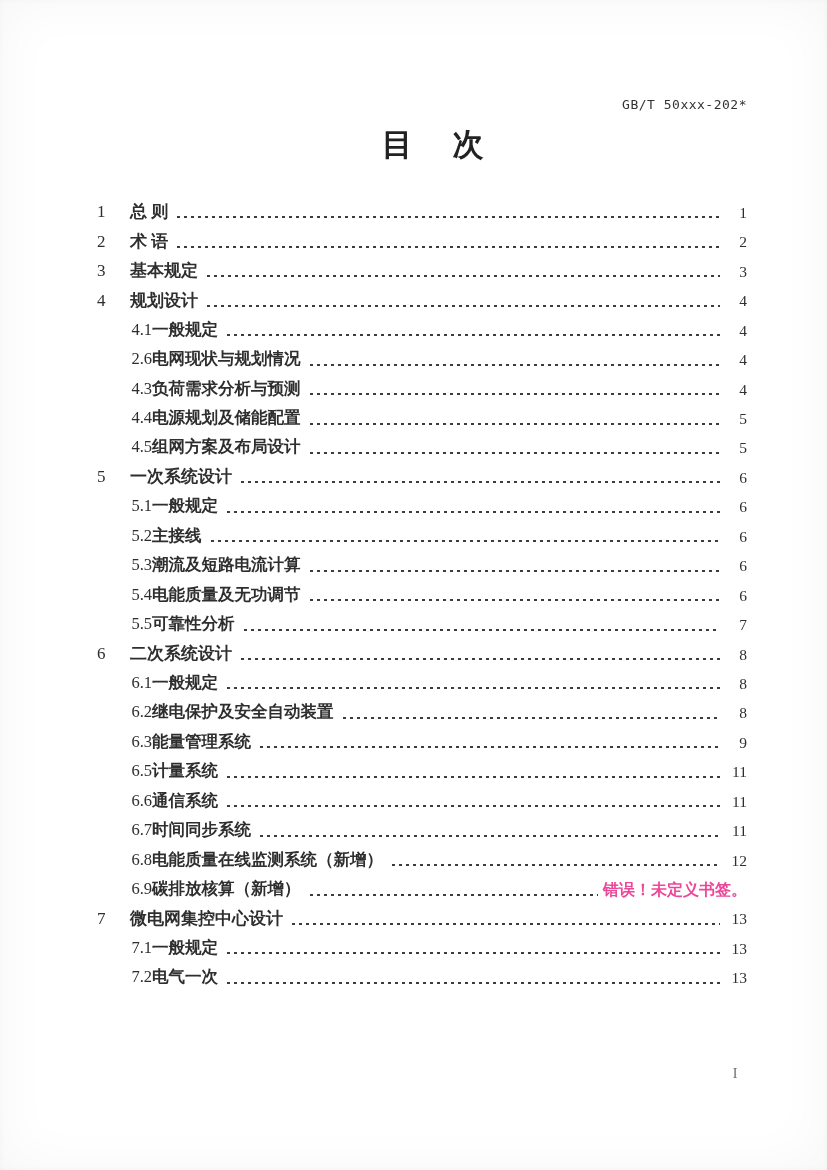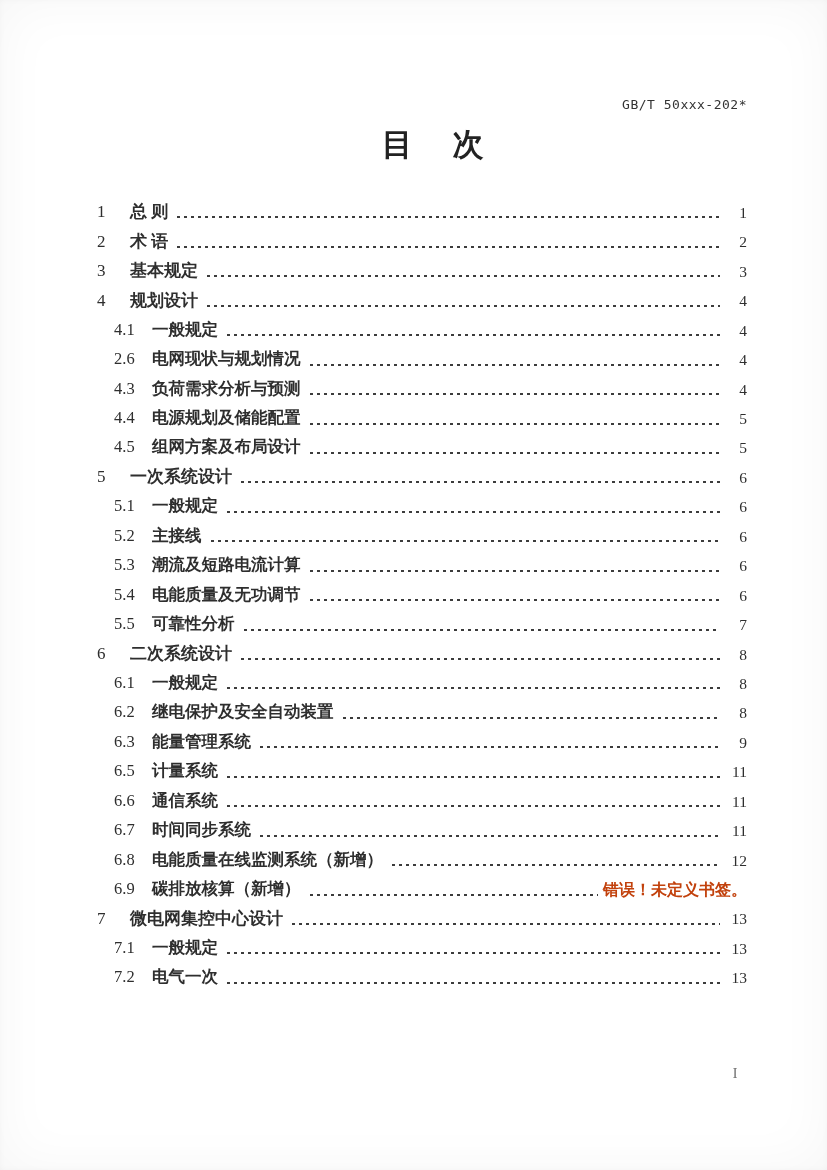--- a/index.html
+++ b/index.html
@@ -56,21 +56,21 @@
     line-height: 1;
     cursor: default;
   }
   .toc-row.lvl1 { font-size: 17px; }
   .toc-row.lvl2 { padding-left: 17px; }
   .toc-num {
     flex: none;
     white-space: nowrap;
   }
   .lvl1 .toc-num { width: 33px; }
-  .lvl2 .toc-num { width: 38px; }
+  .lvl2 .toc-num { width: 38px; text-align: right; }
   .toc-title {
     flex: none;
     white-space: nowrap;
     padding-right: 5px;
     font-weight: bold;
   }
   .toc-dots {
     flex: 1 1 auto;
     height: 12px;
     margin: 0 5px 0 2px;
@@ -84,21 +84,21 @@
     min-width: 22px;
     text-align: right;
     font-size: 15.5px;
     white-space: nowrap;
     color: #2e2e2e;
   }
   .toc-page.error {
     font-family: "Liberation Sans", "DejaVu Sans", sans-serif;
     font-weight: bold;
     font-size: 16px;
-    color: #c2410c;
+    color: #ec4899;
     min-width: 0;
   }
   .footer-page {
     position: absolute;
     top: 1066px;
     left: 720px;
     width: 30px;
     text-align: center;
     font-size: 14px;
     color: #6b6b6b;

